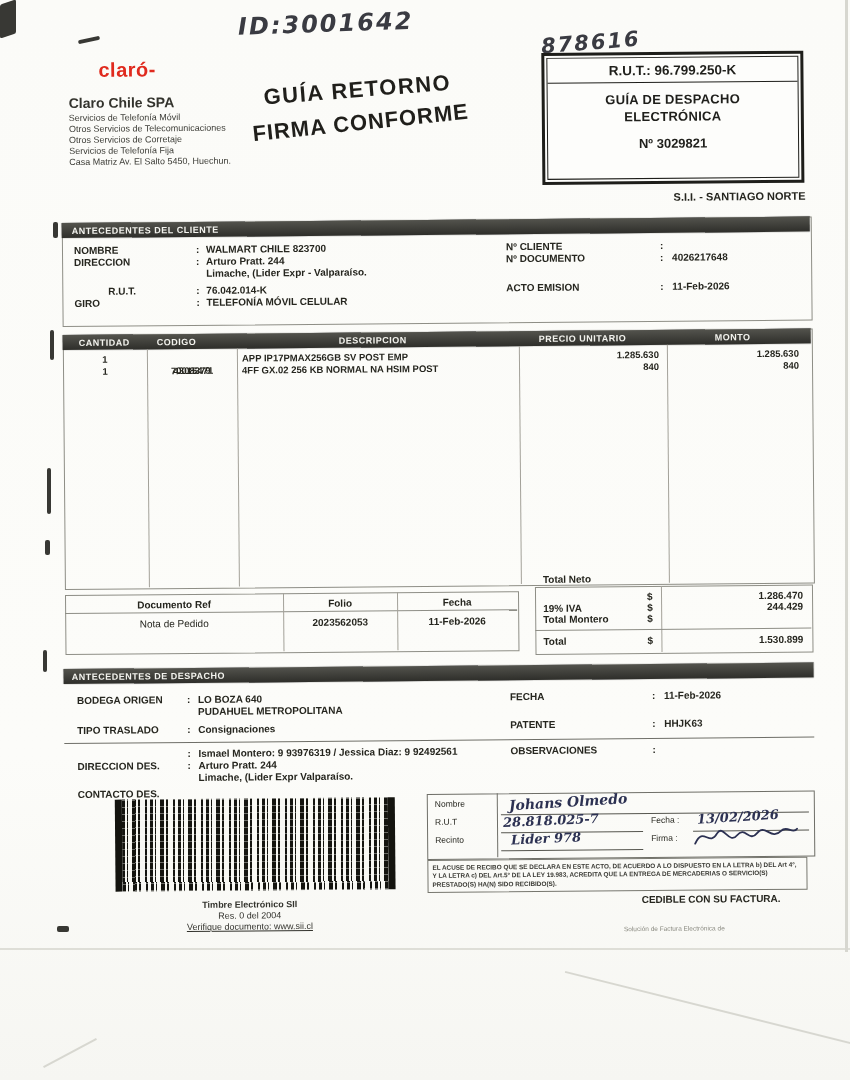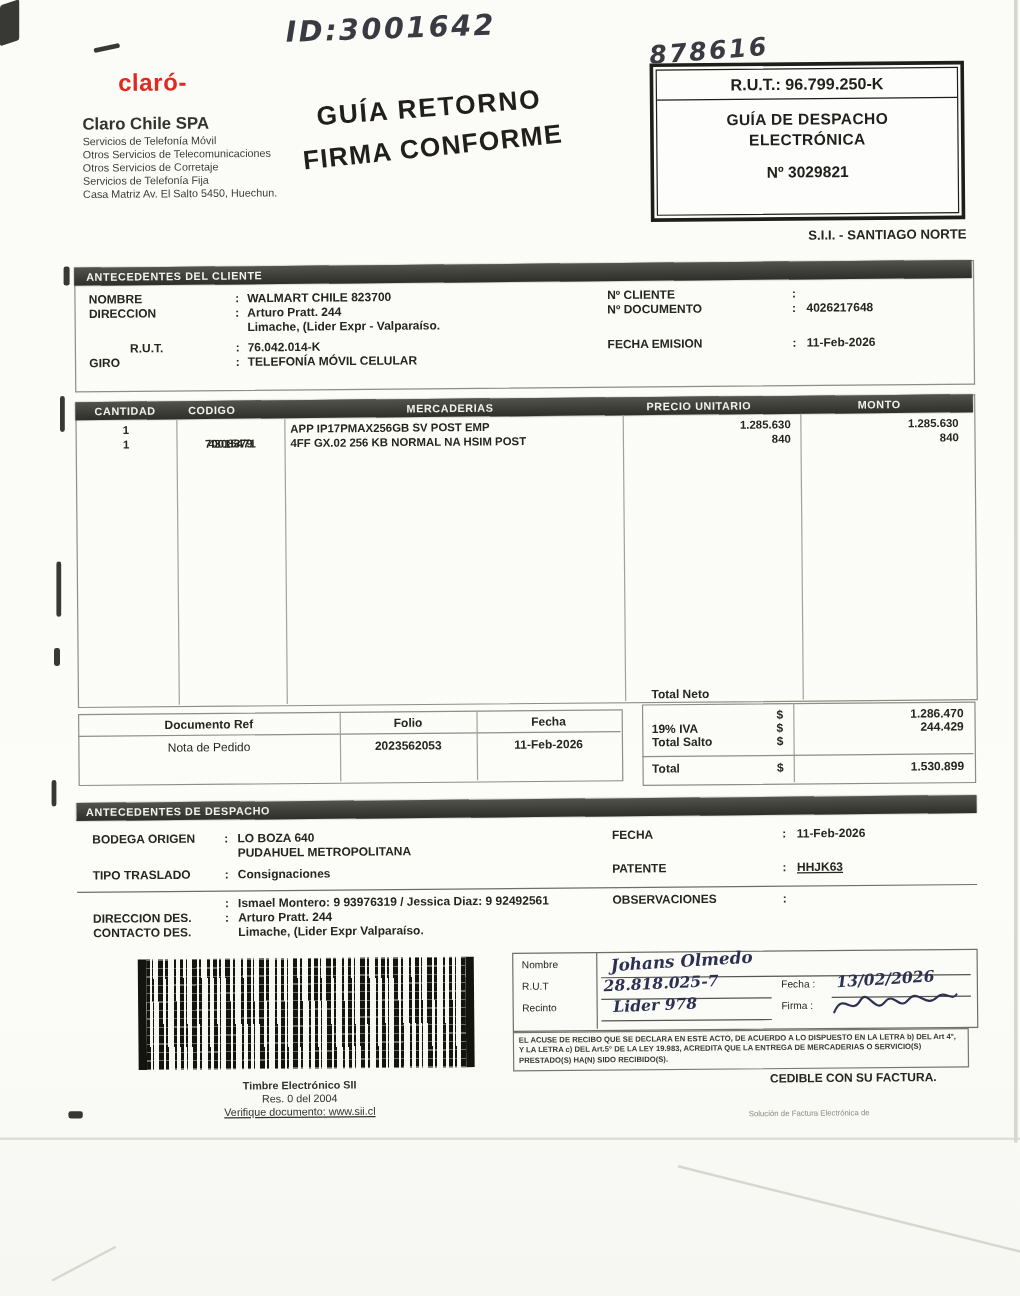--- a/index.html
+++ b/index.html
@@ -113,29 +113,29 @@
     <div class="t" style="left:208px;top:283px;">76.042.014-K</div>
     <div class="t" style="left:76px;top:295px;">GIRO</div>
     <div class="t" style="left:198px;top:295px;">:</div>
     <div class="t" style="left:208px;top:295px;">TELEFONÍA MÓVIL CELULAR</div>
     <div class="t" style="left:508px;top:242px;">Nº CLIENTE</div>
     <div class="t" style="left:662px;top:242px;">:</div>
     <div class="t" style="left:674px;top:242px;"></div>
     <div class="t" style="left:508px;top:254px;">Nº DOCUMENTO</div>
     <div class="t" style="left:662px;top:254px;">:</div>
     <div class="t" style="left:674px;top:254px;">4026217648</div>
-    <div class="t" style="left:508px;top:283px;">FECHA EMISION</div>
+    <div class="t" style="left:508px;top:283px;">ACTO EMISION</div>
     <div class="t" style="left:662px;top:283px;">:</div>
     <div class="t" style="left:674px;top:283px;">11-Feb-2026</div>
 
     <div class="box" style="left:64px;top:332px;width:748px;height:253px;"></div>
     <div class="bar" style="left:64px;top:332px;width:748px;height:15px;">
       <span class="t s9 wt" style="left:16px;top:3px;">CANTIDAD</span>
       <span class="t s9 wt" style="left:94px;top:3px;">CODIGO</span>
-      <span class="t s9 wt" style="left:276px;top:3px;">MERCADERIAS</span>
+      <span class="t s9 wt" style="left:276px;top:3px;">DESCRIPCION</span>
       <span class="t s9 wt" style="left:476px;top:3px;">PRECIO UNITARIO</span>
       <span class="t s9 wt" style="left:652px;top:3px;">MONTO</span>
     </div>
     <div class="vl" style="left:148px;top:347px;height:238px;"></div>
     <div class="vl" style="left:238px;top:347px;height:238px;"></div>
     <div class="vl" style="left:520px;top:347px;height:238px;"></div>
     <div class="vl" style="left:668px;top:347px;height:238px;"></div>
 
     <div class="t s95 ctr" style="left:64px;top:352px;width:84px;">1</div>
     <div class="t s95 ctr" style="left:148px;top:364px;width:90px;">70015471</div>
@@ -161,21 +161,21 @@
     <div class="t ctr" style="left:396px;top:616px;width:120px;">11-Feb-2026</div>
 
     <div class="box" style="left:534px;top:588px;width:276px;height:66px;"></div>
     <div class="vl" style="left:660px;top:588px;height:66px;"></div>
     <div class="t" style="left:542px;top:575px;">Total Neto</div>
     <div class="t" style="left:646px;top:593px;">$</div>
     <div class="t rt" style="left:664px;top:593px;width:138px;">1.286.470</div>
     <div class="t" style="left:542px;top:604px;">19% IVA</div>
     <div class="t" style="left:646px;top:604px;">$</div>
     <div class="t rt" style="left:664px;top:604px;width:138px;">244.429</div>
-    <div class="t" style="left:542px;top:615px;">Total Salto</div>
+    <div class="t" style="left:542px;top:615px;">Total Montero</div>
     <div class="t" style="left:646px;top:615px;">$</div>
     <div class="t rt" style="left:664px;top:615px;width:138px;"></div>
     <div class="hl" style="left:534px;top:631px;width:276px;"></div>
     <div class="t" style="left:542px;top:637px;">Total</div>
     <div class="t" style="left:646px;top:637px;">$</div>
     <div class="t rt" style="left:664px;top:637px;width:138px;">1.530.899</div>
 
     <div class="bar" style="left:62px;top:666px;width:750px;height:15px;">
       <span class="t s9 wt" style="left:8px;top:3px;">ANTECEDENTES DE DESPACHO</span>
     </div>
@@ -184,23 +184,23 @@
     <div class="t" style="left:196px;top:692px;">LO BOZA 640</div>
     <div class="t" style="left:196px;top:704px;">PUDAHUEL   METROPOLITANA</div>
     <div class="t" style="left:508px;top:692px;">FECHA</div>
     <div class="t" style="left:650px;top:692px;">:</div>
     <div class="t" style="left:662px;top:692px;">11-Feb-2026</div>
     <div class="t" style="left:75px;top:722px;">TIPO TRASLADO</div>
     <div class="t" style="left:185px;top:722px;">:</div>
     <div class="t" style="left:196px;top:722px;">Consignaciones</div>
     <div class="t" style="left:508px;top:720px;">PATENTE</div>
     <div class="t" style="left:650px;top:720px;">:</div>
-    <div class="t" style="left:662px;top:720px;text-decoration:underline;">HHJK63</div>
+    <div class="t" style="left:662px;top:720px;">HHJK63</div>
     <div class="hl" style="left:62px;top:740px;width:750px;background:#6f6f68;"></div>
-    <div class="t" style="left:75px;top:770px;">CONTACTO DES.</div>
+    <div class="t" style="left:75px;top:786px;">CONTACTO DES.</div>
     <div class="t" style="left:185px;top:746px;">:</div>
     <div class="t" style="left:196px;top:746px;">Ismael Montero: 9 93976319 / Jessica Diaz: 9 92492561</div>
     <div class="t" style="left:508px;top:746px;">OBSERVACIONES</div>
     <div class="t" style="left:650px;top:746px;">:</div>
     <div class="t" style="left:75px;top:758px;">DIRECCION DES.</div>
     <div class="t" style="left:185px;top:758px;">:</div>
     <div class="t" style="left:196px;top:758px;">Arturo Pratt. 244</div>
     <div class="t" style="left:196px;top:770px;">Limache, (Lider Expr   Valparaíso.</div>
 
     <div class="barcode"></div>

